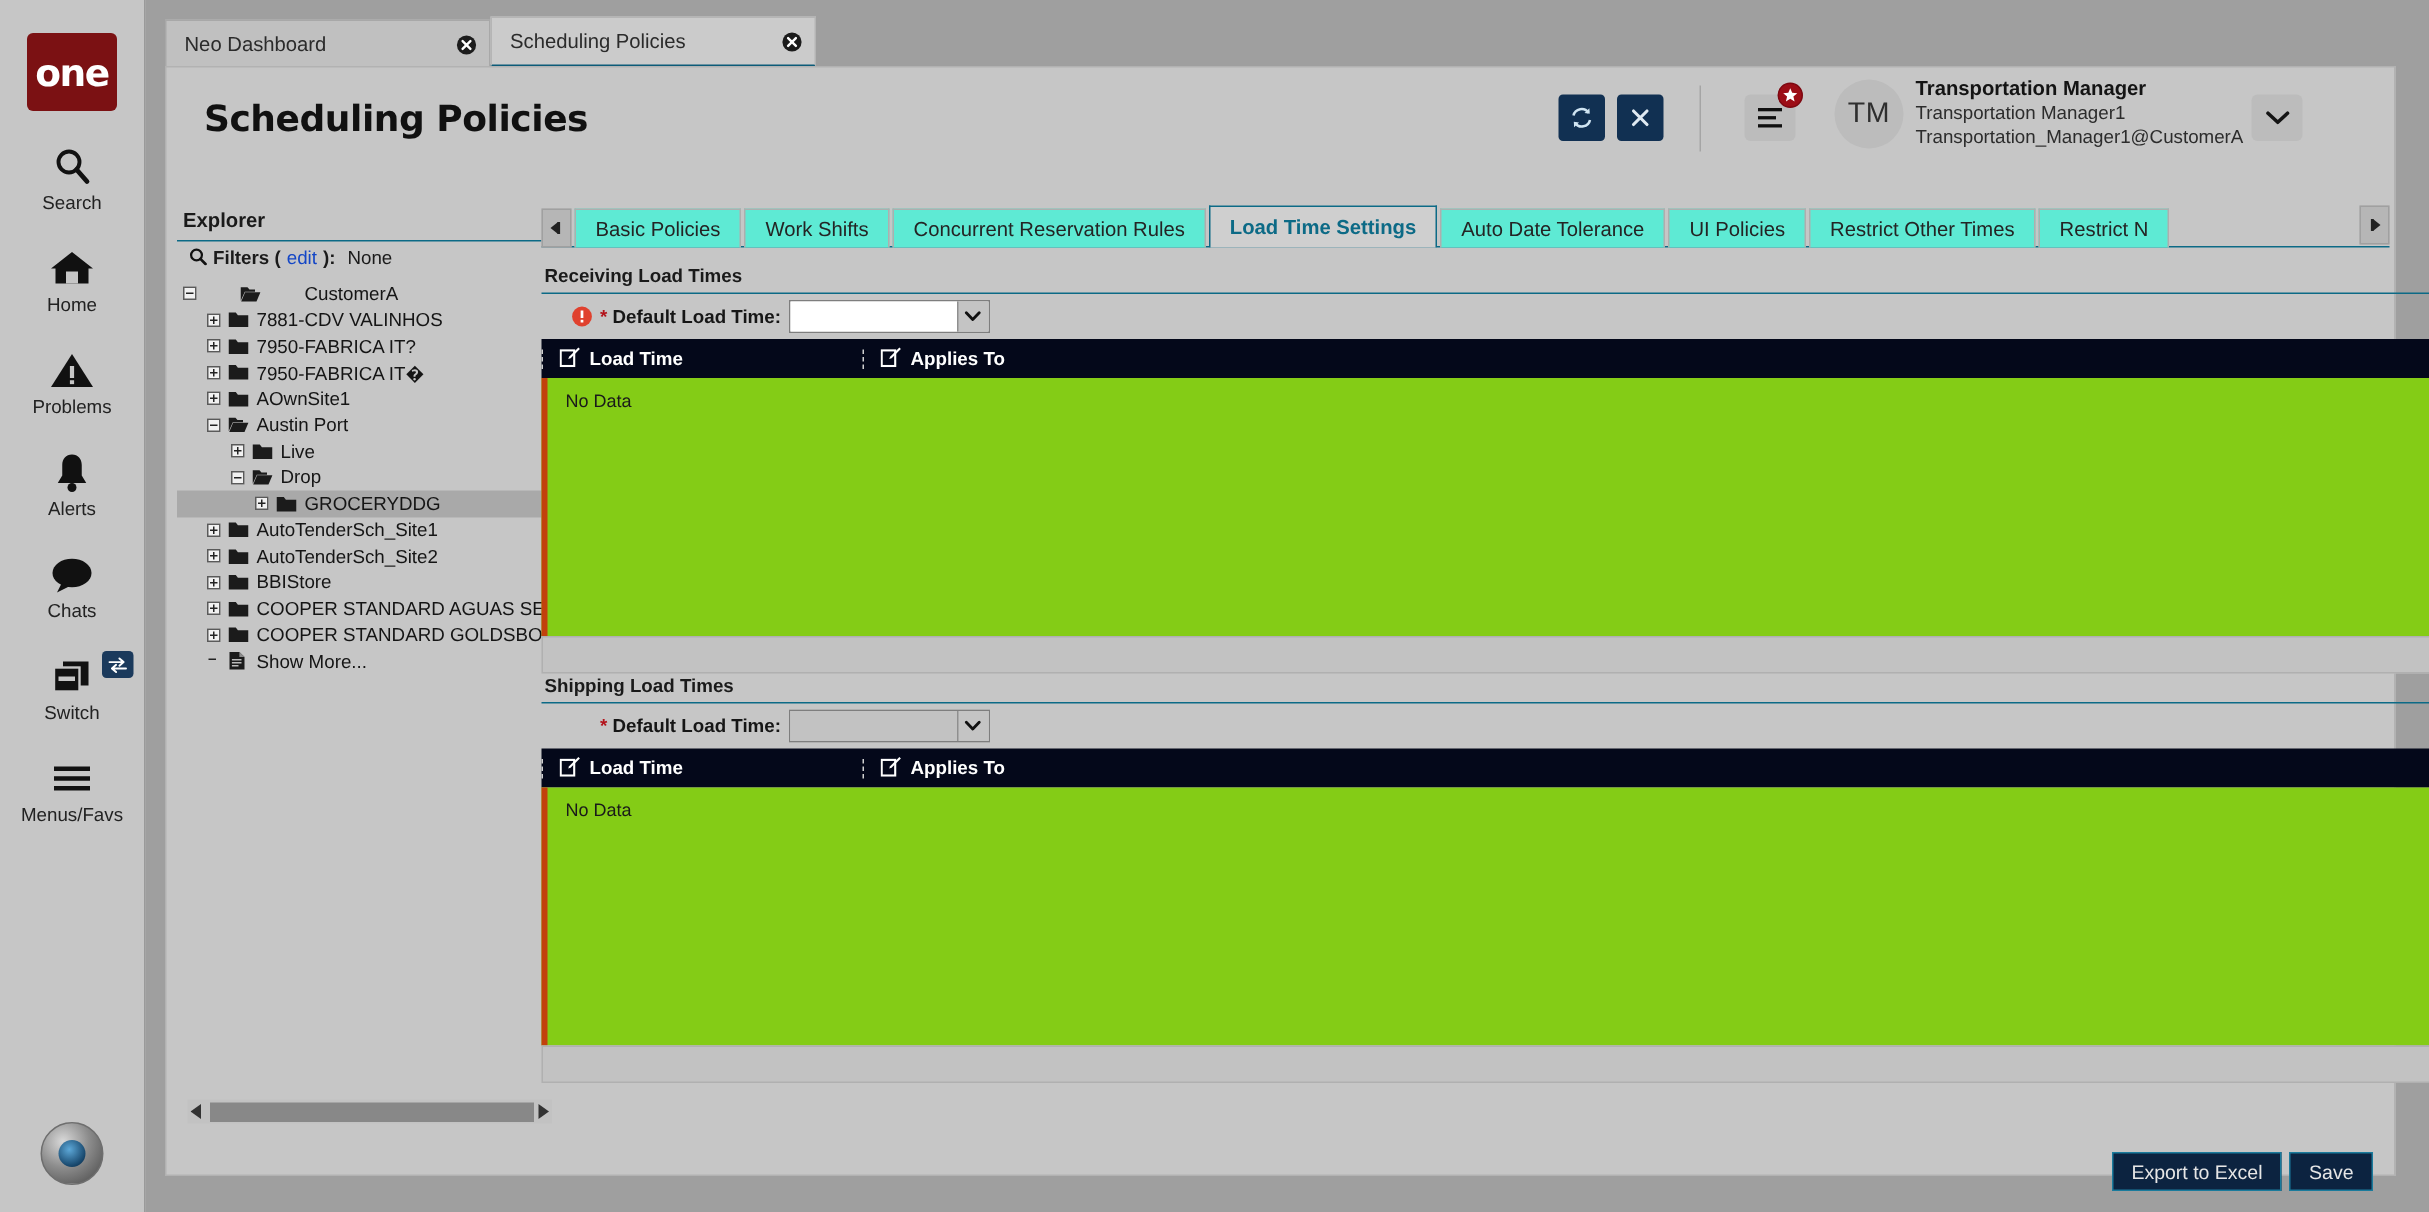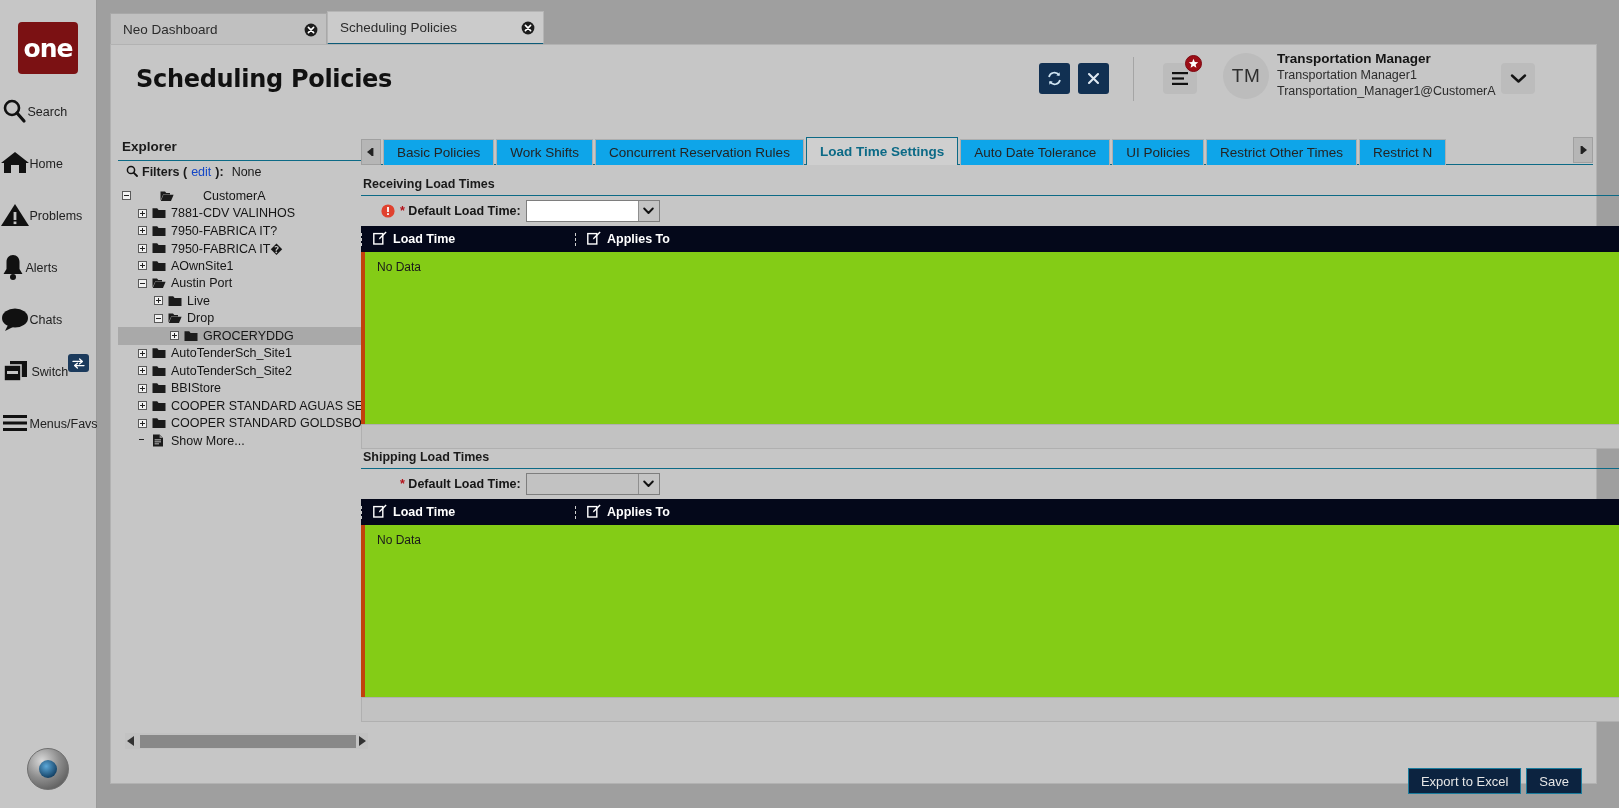--- a/index.html
+++ b/index.html
@@ -20,21 +20,21 @@
   }
   #brand-logo {
     width: 60px; height: 52px; margin-top: 22px;
     background: #7b1113; border-radius: 4px;
     display: flex; align-items: center; justify-content: center;
     color: #fff; font-size: 25px; font-weight: bold; letter-spacing: -1px;
     font-family: "DejaVu Sans", sans-serif;
   }
   .rail-item {
     width: 97px; margin-top: 22px;
-    display: flex; flex-direction: row; align-items: center;
+    display: flex; flex-direction: column; align-items: center;
     cursor: pointer; position: relative;
   }
   .rail-icon { height: 30px; display:flex; align-items:center; justify-content:center; }
   .rail-icon svg { display:block; }
   .rail-label { font-size: 12.5px; color: #222; margin-top: 2px; }
   .switch-badge {
     position: absolute; right: 8px; top: -2px;
     width: 21px; height: 18px; background: #1b3a5c; border-radius: 3px;
     display:flex; align-items:center; justify-content:center;
   }
@@ -180,21 +180,21 @@
   #tabbar {
     position: absolute; left: 0; top: 0; width: 1232px; height: 28px;
     display: flex; align-items: flex-end;
   }
   .scroll-arrow {
     width: 20px; height: 26px; background: #b6b6b6; border: 1px solid #a0a0a0;
     display:flex; align-items:center; justify-content:center; cursor:pointer;
     font-size: 12px; color: #333;
   }
   .ctab {
-    height: 26px; padding: 0 13px; background: #0ea5e9;
+    height: 26px; padding: 0 13px; background: #5eead4;
     border: 1px solid #aeaeae; border-bottom: none;
     display: flex; align-items: center; justify-content: center;
     font-size: 13.5px; color: #242424; white-space: nowrap; cursor: pointer;
     margin-left: 2px;
   }
   .ctab.active {
     background: #cfcfcf; color: #0c6a86; font-weight: bold; height: 28px;
     border: 1px solid #0c6a86; border-bottom: none;
   }
   #tabbar-underline {

